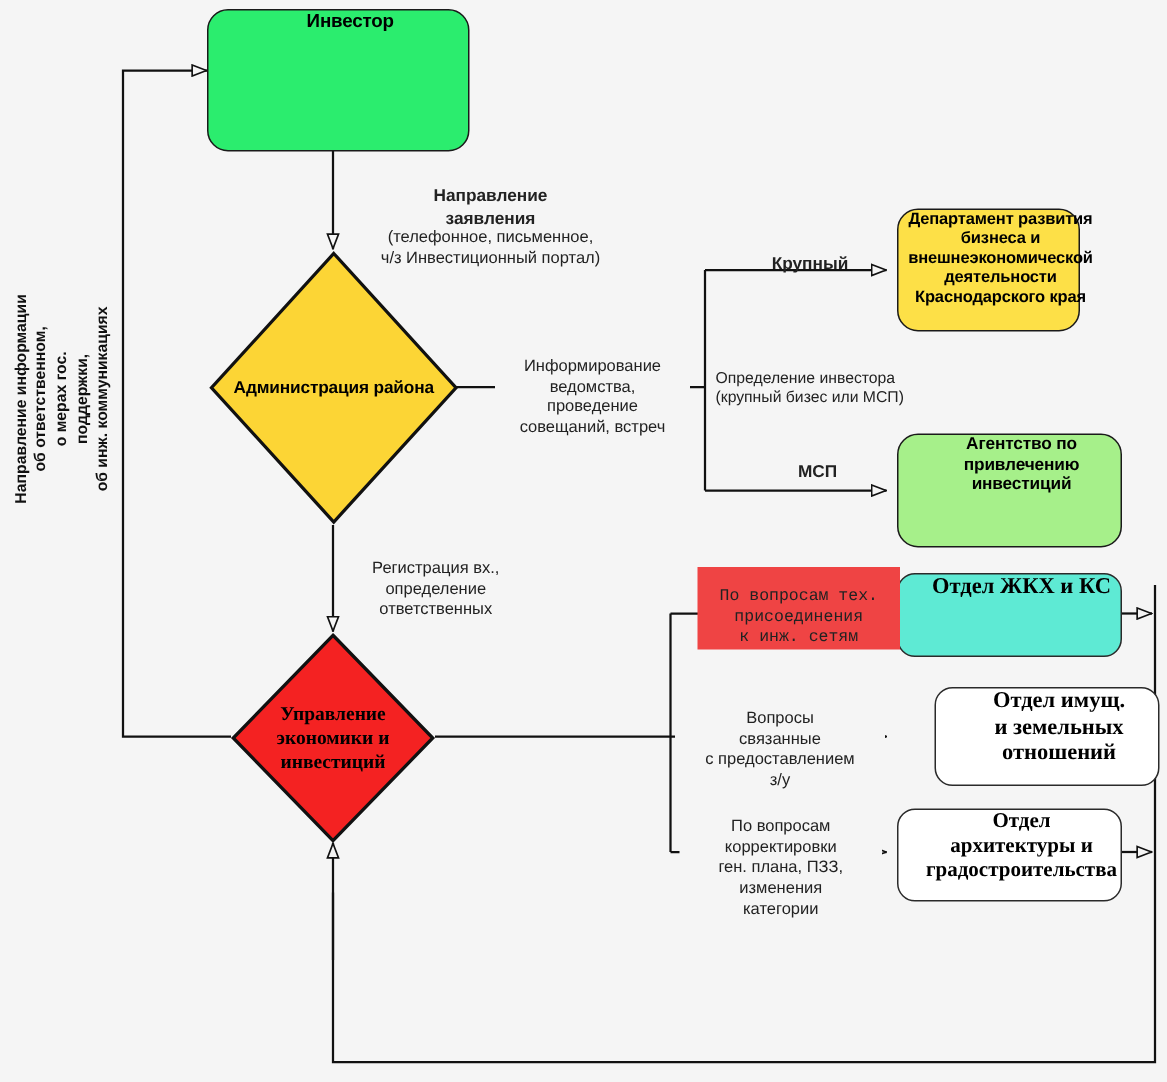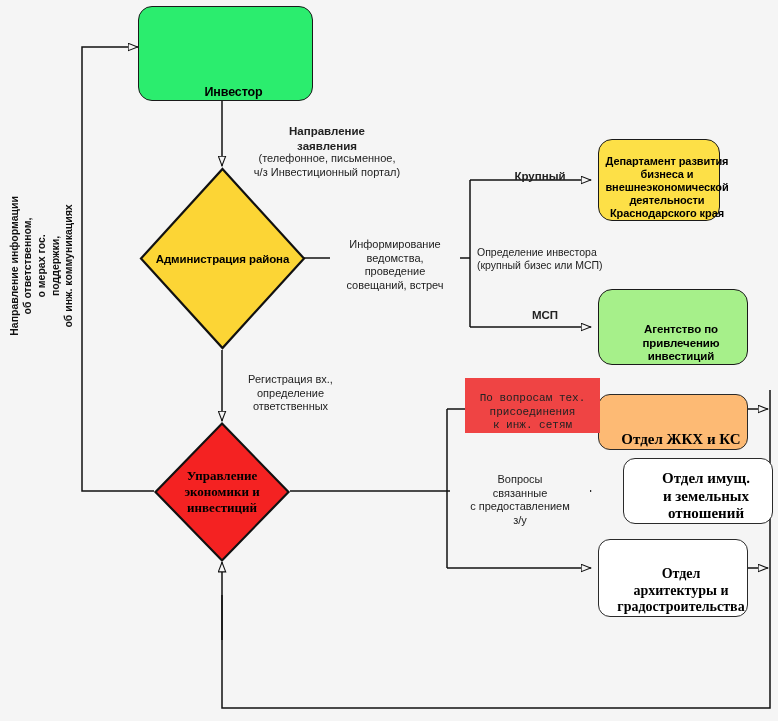--- a/index.html
+++ b/index.html
@@ -20,21 +20,21 @@
   #wires {
     position: absolute;
     left: 0; top: 0;
     width: 778px; height: 721px;
     pointer-events: none;
   }
   .node {
     position: absolute;
     box-sizing: border-box;
     display: flex;
-    align-items: flex-end;
+    align-items: flex-start;
     justify-content: center;
     text-align: center;
     line-height: 1.18;
     color: #000;
     padding-left: 16px;
   }
   .rbox {
     border: 1.6px solid #1a1a1a;
     border-radius: 14px;
   }
@@ -163,31 +163,31 @@
 деятельности
 Краснодарского края</span>
   </div>
 
   <div class="node rbox node-title" style="left:598px; top:289px; width:150px; height:76px; background:#a6f08a; white-space:pre-line; font-size:11.5px;">
     <span>Агентство по
 привлечению
 инвестиций</span>
   </div>
 
-  <div class="node rbox-sharp serif" style="left:598px; top:394px; width:150px; height:56px; background:#fdba74; white-space:pre-line;">
+  <div class="node rbox-sharp serif" style="left:598px; top:382px; width:150px; height:56px; background:#5eead4; white-space:pre-line;">
     <span>Отдел ЖКХ и КС</span>
   </div>
 
   <div class="node rbox-sharp serif" style="left:598px; top:458px; width:150px; height:66px; background:#ffffff; white-space:pre-line;margin-left:25px;">
     <span>Отдел имущ.
 и земельных
 отношений</span>
   </div>
 
-  <div class="node rbox-sharp serif" style="left:598px; top:539px; width:150px; height:78px; background:#ffffff; white-space:pre-line; font-size:14px;">
+  <div class="node rbox-sharp serif" style="left:598px; top:539px; width:150px; height:62px; background:#ffffff; white-space:pre-line; font-size:14px;">
     <span>Отдел
 архитектуры и
 градостроительства</span>
   </div>
 
   <div class="edge-label bold" style="left:232px; top:110px; width:190px;">
     <span>Направление
 заявления</span>
   </div>
   <div class="edge-label" style="left:232px; top:138px; width:190px;">
@@ -227,20 +227,27 @@
 к инж. сетям</span>
   </div>
 
   <div class="edge-label" style="left:450px; top:459px; width:140px; background:#f5f5f5;">
     <span>Вопросы
 связанные
 с предоставлением
 з/у</span>
   </div>
 
+  <div class="edge-label" style="left:453px; top:531px; width:135px; background:#f5f5f5;">
+    <span>По вопросам
+корректировки
+ген. плана, ПЗЗ,
+изменения
+категории</span>
+  </div>
 
   <div class="vlabel" style="left:-100px; top:225px; width:270px;">
     <span>Направление информации
 об ответственном,
 о мерах гос.
 поддержки,
 об инж. коммуникациях</span>
   </div>
 
 </div>

